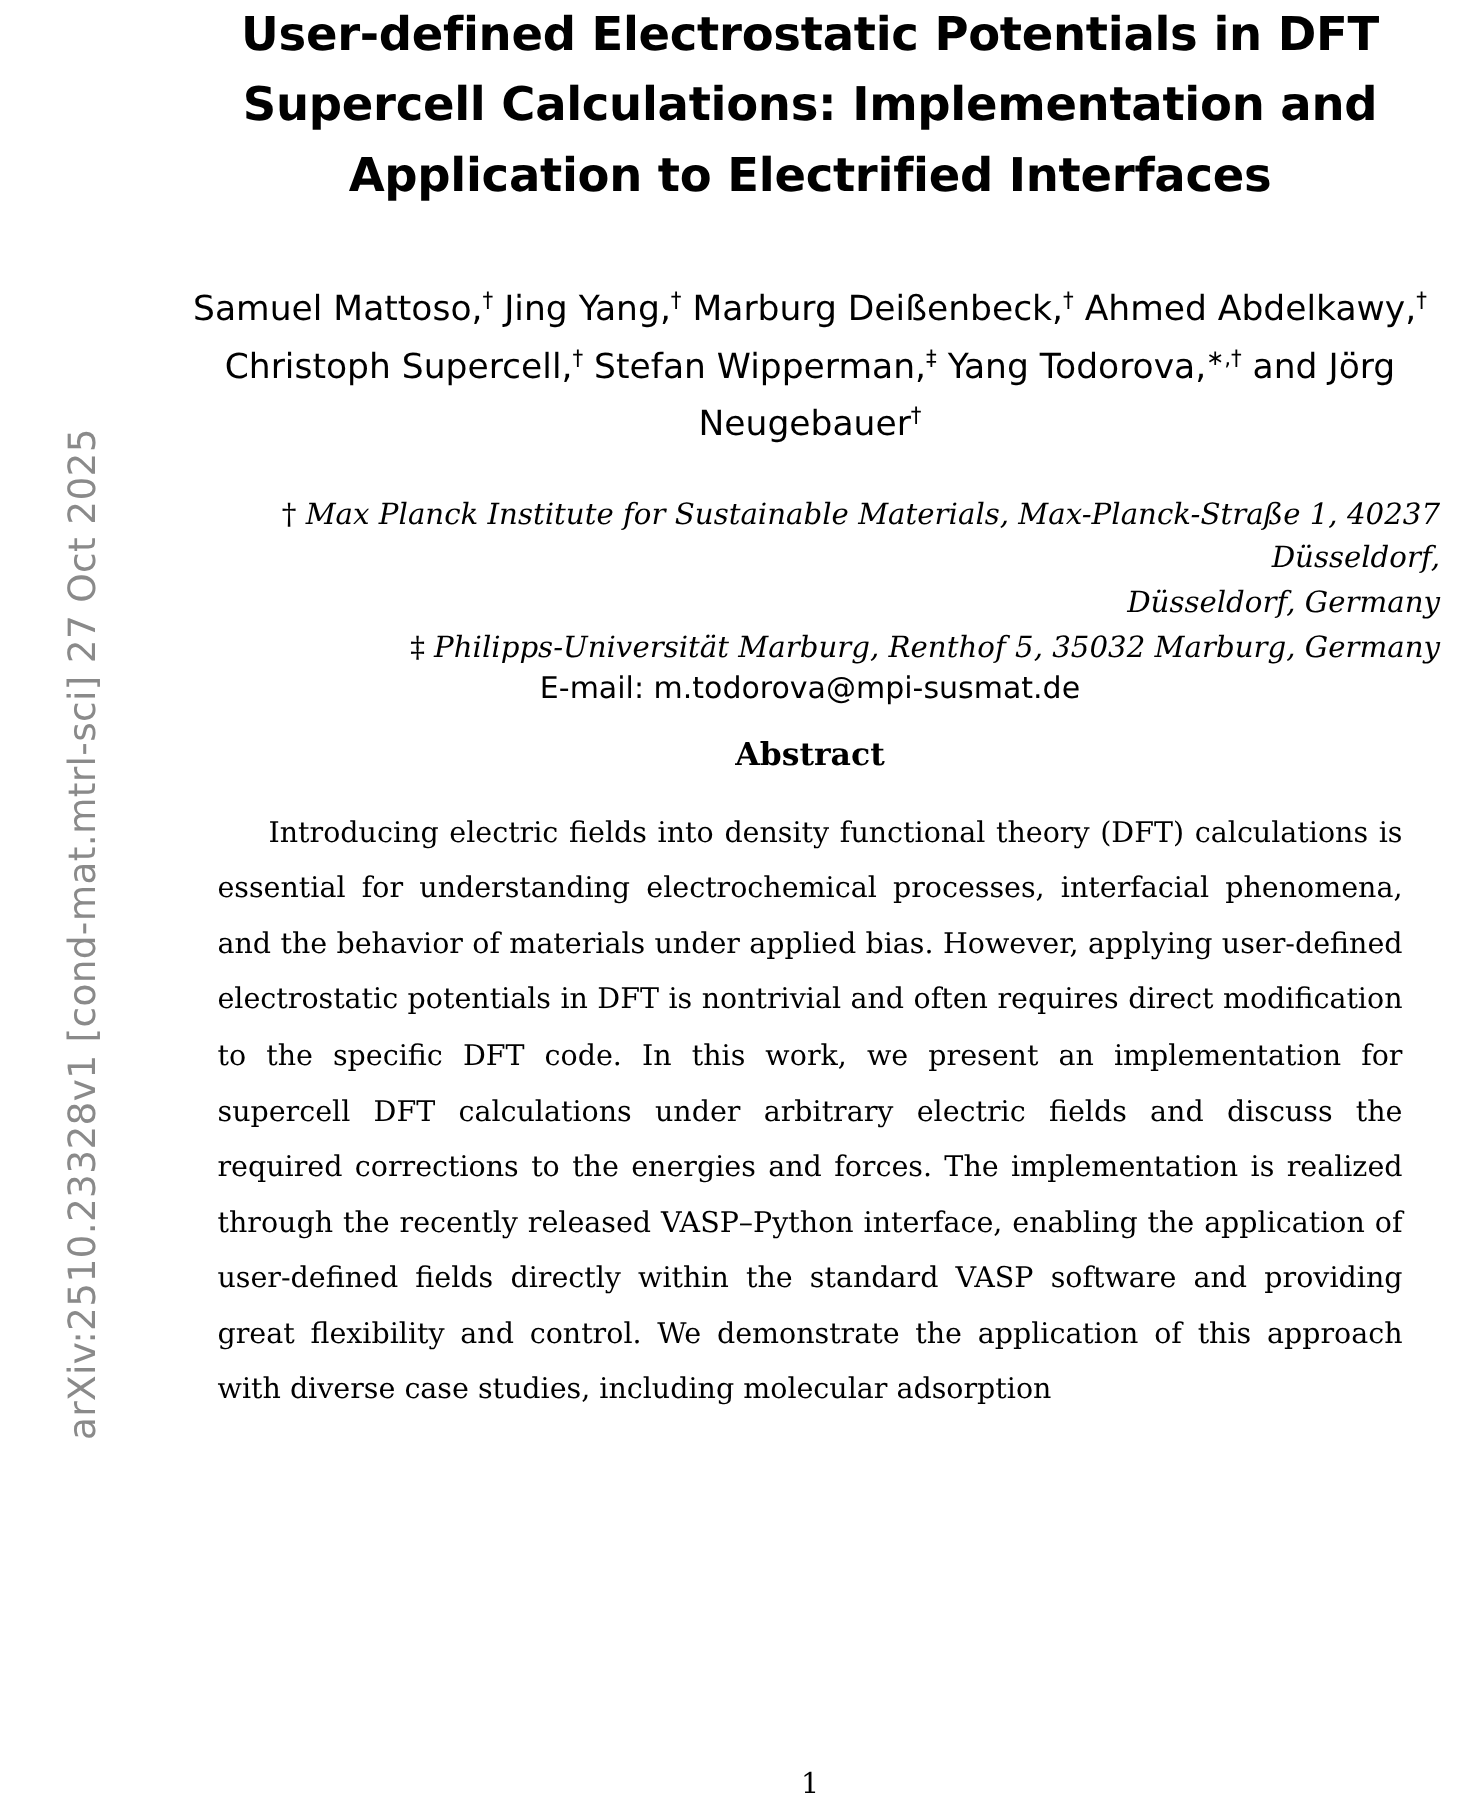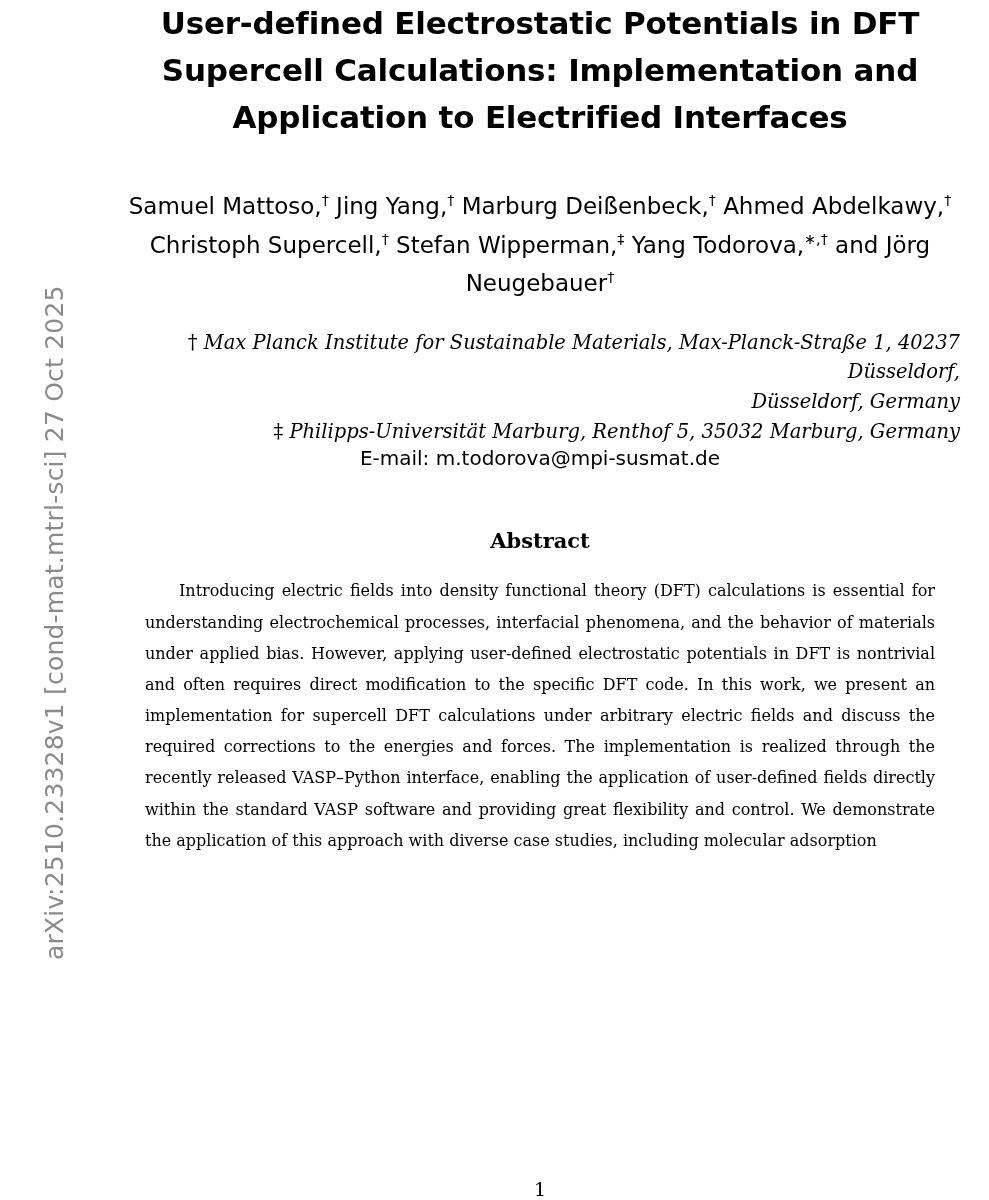--- a/index.html
+++ b/index.html
@@ -88,26 +88,26 @@
     font-family: "DejaVu Sans", sans-serif;
     font-size: 20px;
     text-align: center;
   }
 
   .abstract-heading {
     font-family: "DejaVu Serif", serif;
     font-weight: bold;
     font-size: 21px;
     text-align: center;
-    margin-top: 58px;
+    margin-top: 20px;
   }
 
   .abstract-body {
     font-family: "DejaVu Serif", serif;
-    font-size: 16px;
+    font-size: 19px;
     line-height: 1.95;
     text-align: justify;
     text-justify: inter-word;
     margin: 22px auto 0 auto;
     width: 790px;
     text-indent: 34px;
     hyphens: auto;
     -webkit-hyphens: auto;
   }
 

